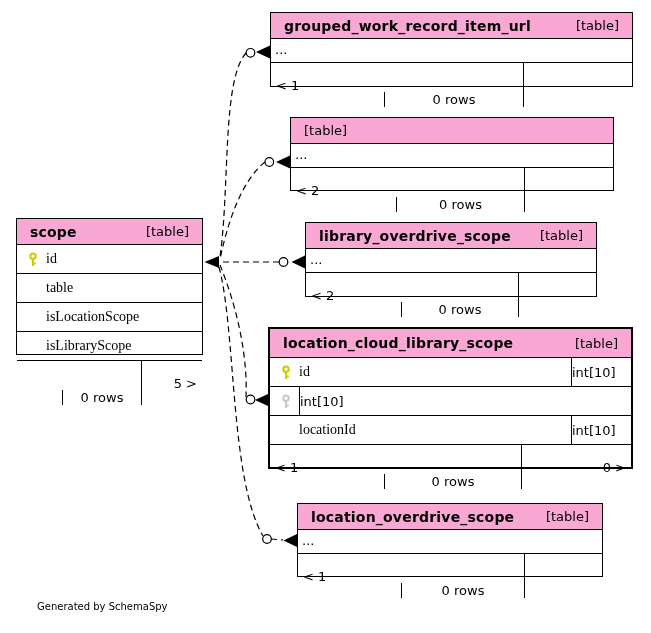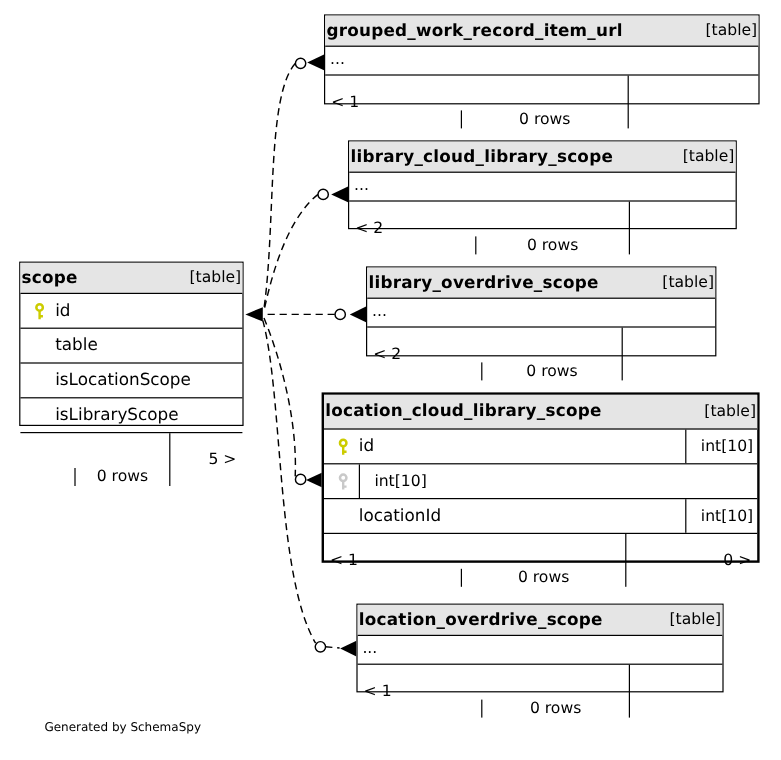--- a/index.html
+++ b/index.html
@@ -7,39 +7,39 @@
     position:relative;width:651px;height:633px;background:#ffffff;overflow:hidden;
     font-family:"DejaVu Sans","Liberation Sans",sans-serif;color:#000;
   }
   .tbl{
     position:absolute;background:#fff;border:1px solid #000;box-sizing:border-box;
     display:flex;flex-direction:column;
   }
   .tbl.em{border-width:2px;justify-content:space-between;}
   .hdr{
     display:flex;justify-content:space-between;align-items:center;
-    background:#e5e5e5;border-bottom:1px solid #000;padding:0 1px;height:26px;
+    background:#f9a8d4;border-bottom:1px solid #000;padding:0 13px;height:26px;
     box-sizing:border-box;flex:0 0 auto;
   }
   .tbl.em .hdr{height:29px;}
   .hdr .nm{font-weight:bold;font-size:14px;letter-spacing:0.2px;}
   .hdr .tag{font-size:13px;}
   .erow{
     border-bottom:1px solid #000;height:24px;box-sizing:border-box;
     display:flex;align-items:flex-end;padding:0 0 5px 4px;font-size:13px;flex:0 0 auto;
   }
   .crow{
     border-bottom:1px solid #000;height:29px;box-sizing:border-box;
     display:flex;align-items:stretch;flex:0 0 auto;
   }
   .kicon{width:13px;margin-left:10px;margin-right:6px;display:flex;align-items:center;flex:0 0 auto;}
-  .cname{flex:1;display:flex;align-items:center;font-size:14px;}
+  .cname{flex:1;display:flex;align-items:center;font-size:14px;font-family:Liberation Serif, serif;}
   .tcell{
     flex:0 0 60px;border-left:1px solid #000;box-sizing:border-box;
-    display:flex;align-items:center;padding-left:12px;font-size:13px;
+    display:flex;align-items:center;padding-left:0;font-size:13px;
   }
   .ftr{display:flex;flex:1;align-items:stretch;font-size:13px;}
   .fc{display:flex;align-items:center;box-sizing:border-box;}
   .fc + .fc{border-left:1px solid #000;}
   .fl{justify-content:flex-start;padding-left:5px;}
   .fm{justify-content:center;margin-top:29px;}
   .fr{flex:1;justify-content:flex-end;padding-right:5px;}
   .pk-key{color:#cccc00;}
   .fk-key{color:#c9c9c9;}
   #rel-lines{position:absolute;left:0;top:0;pointer-events:none;}
@@ -85,21 +85,20 @@
     <div class="erow">...</div>
     <div class="ftr">
       <div class="fc fl" style="width:113px">&lt; 1</div>
       <div class="fc fm" style="width:139px">0 rows</div>
       <div class="fc fr"></div>
     </div>
   </div>
 
   <div class="tbl" style="left:290px;top:117px;width:324px;height:74px">
     <div class="hdr">
-      <span class="nm">library_cloud_library_scope</span>
       <span class="tag">[table]</span>
     </div>
     <div class="erow">...</div>
     <div class="ftr">
       <div class="fc fl" style="width:105px">&lt; 2</div>
       <div class="fc fm" style="width:128px">0 rows</div>
       <div class="fc fr"></div>
     </div>
   </div>
 

